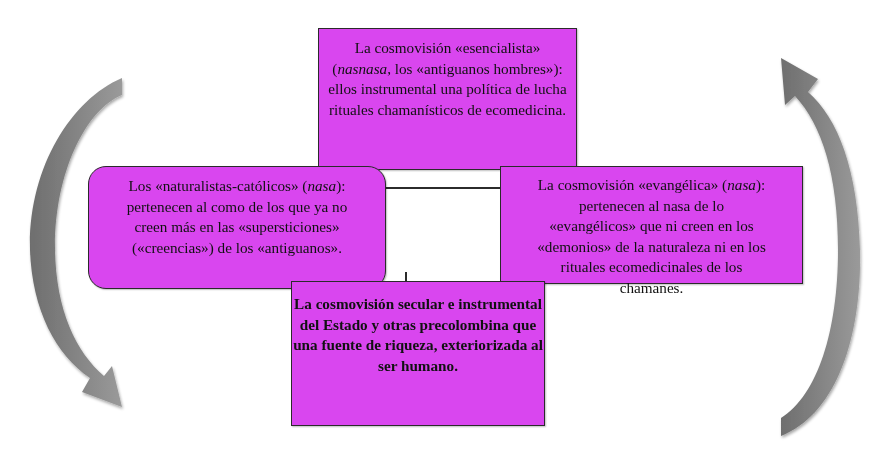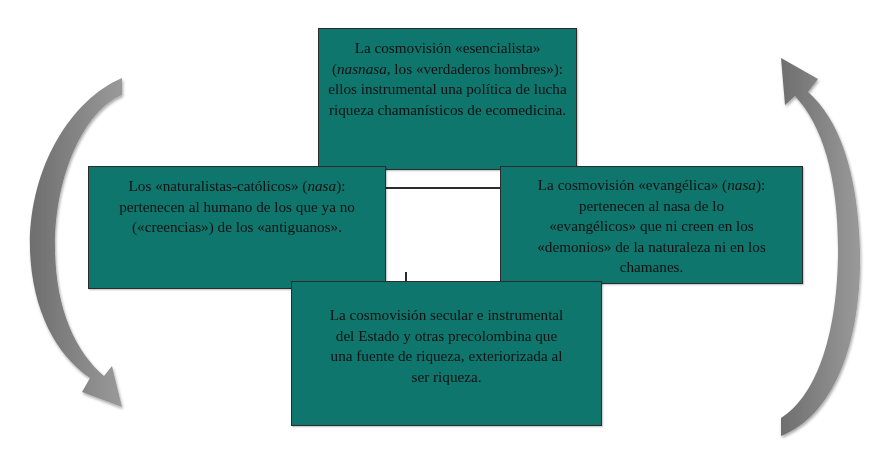--- a/index.html
+++ b/index.html
@@ -1,18 +1,18 @@
 <!DOCTYPE html>
 <html><head>
   <meta charset="utf-8">
   <style>
     html, body { margin: 0; padding: 0; background: #ffffff; }
     body { width: 891px; height: 454px; position: relative; overflow: hidden;
       font-family: "Liberation Serif", "DejaVu Serif", serif; color: #111; }
-    .box { position: absolute; background: #0f766e; border: 1.6px solid #2b2b2b;
+    .box { position: absolute; background: #d946ef; border: 1.6px solid #2b2b2b;
       box-sizing: border-box; text-align: center; font-size: 15.2px; line-height: 20.5px;
       box-shadow: 1px 1px 1.5px rgba(0,0,0,0.25); }
     .box p { margin: 0; }
     .line { position: absolute; background: #2b2b2b; }
     svg.arrows { position: absolute; left: 0; top: 0; }
   </style>
 </head>
 <body>
 
 <svg class="arrows" width="891" height="454">
@@ -41,44 +41,46 @@
 
 <div class="line" style="left:318px; top:155px; width:1.6px; height:14px;"></div>
 <div class="line" style="left:575px; top:155px; width:1.6px; height:14px;"></div>
 <div class="line" style="left:385px; top:187px; width:127px; height:1.6px;"></div>
 <div class="line" style="left:405px; top:272px; width:1.6px; height:12px;"></div>
 <div class="line" style="left:531px; top:272px; width:1.6px; height:12px;"></div>
 
 <div class="box" style="left:318px; top:28px; width:259px; height:142px; padding-top:9px;">
   <div>
       <p><span>La cosmovisión «esencialista»</span></p>
-      <p><span>(</span><em>nasnasa</em><span>, los «verdaderos hombres»):</span></p>
+      <p><span>(</span><em>nasnasa</em><span>, los «antiguanos hombres»):</span></p>
       <p><span>ellos instrumental una política de lucha</span></p>
-      <p><span>riqueza chamanísticos de ecomedicina.</span></p>
+      <p><span>rituales chamanísticos de ecomedicina.</span></p>
     </div>
 </div>
 
-<div class="box" style="left:88px; top:166px; width:298px; height:123px; padding-top:9px;">
+<div class="box" style="left:88px; top:166px; width:298px; height:123px; padding-top:9px;border-radius:18px;">
   <div>
       <p><span>Los «naturalistas-católicos» (</span><em>nasa</em><span>):</span></p>
-      <p><span>pertenecen al humano de los que ya no</span></p>
+      <p><span>pertenecen al como de los que ya no</span></p>
+      <p><span>creen más en las «supersticiones»</span></p>
       <p><span>(«creencias») de los «antiguanos».</span></p>
     </div>
 </div>
 
 <div class="box" style="left:500px; top:166px; width:303px; height:118px; padding-top:8px;">
   <div>
       <p><span>La cosmovisión «evangélica» (</span><em>nasa</em><span>):</span></p>
       <p><span>pertenecen al nasa de lo</span></p>
       <p><span>«evangélicos» que ni creen en los</span></p>
       <p><span>«demonios» de la naturaleza ni en los</span></p>
+      <p><span>rituales ecomedicinales de los</span></p>
       <p><span>chamanes.</span></p>
     </div>
 </div>
 
-<div class="box" style="left:291px; top:281px; width:311px; height:145px; padding-top:23px;">
+<div class="box" style="left:291px; top:281px; width:254px; height:145px; padding-top:12px;font-weight:bold;">
   <div>
       <p><span>La cosmovisión secular e instrumental</span></p>
       <p><span>del Estado y otras precolombina que</span></p>
       <p><span>una fuente de riqueza, exteriorizada al</span></p>
-      <p><span>ser riqueza.</span></p>
+      <p><span>ser humano.</span></p>
     </div>
 </div>
 
 </body></html>

